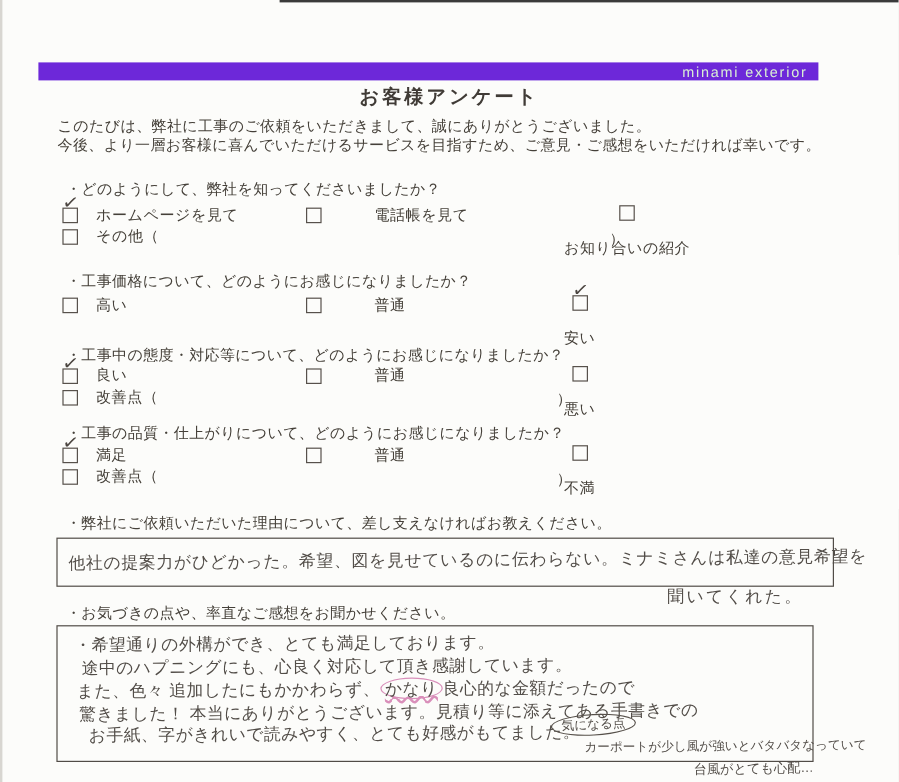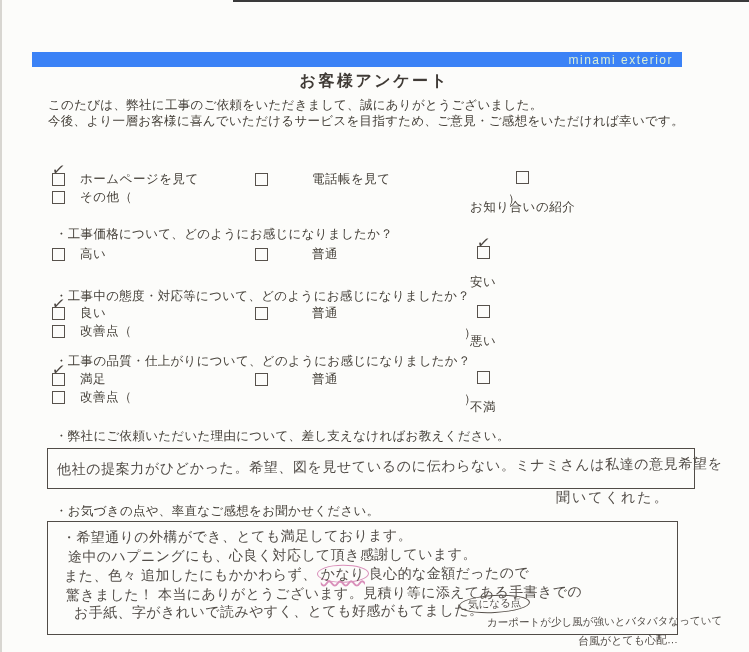--- a/index.html
+++ b/index.html
@@ -1,21 +1,21 @@
 <!DOCTYPE html>
 <html><head>
 <meta charset="utf-8">
 <style>
   html,body{margin:0;padding:0;background:#e9e9e7;}
   .page{position:relative;width:749px;height:652px;background:#fcfcfa;overflow:hidden;
         font-family:"Liberation Sans","DejaVu Sans",sans-serif;color:#454039;}
   .topline{position:absolute;top:0;left:233px;width:516px;height:2px;background:#3a3a3a;}
   .edgeline{position:absolute;top:0;left:0;width:2px;height:652px;background:#d8d6d1;}
 
-  .bar{position:absolute;left:32px;top:52px;width:650px;height:15px;background:#3b82f6;}
+  .bar{position:absolute;left:32px;top:52px;width:650px;height:15px;background:#6d28d9;}
   .logo{position:absolute;right:9px;top:1px;font-size:12px;letter-spacing:1.5px;color:#d9eed5;}
 
   .title{position:absolute;top:71px;left:0;width:100%;text-align:center;
          font-size:16px;font-weight:600;letter-spacing:2.5px;color:#403b36;}
 
   .pline{position:absolute;left:48px;font-size:12.5px;letter-spacing:0.3px;white-space:nowrap;}
   .qh{position:absolute;left:55px;font-size:12.5px;letter-spacing:0.3px;white-space:nowrap;}
 
   .optrow{position:absolute;left:52px;width:690px;height:18px;}
   .opt{position:absolute;top:0;display:inline-flex;align-items:center;gap:15px;}
@@ -55,20 +55,21 @@
 
   <div class="bar">
     <span class="logo">minami exterior</span>
   </div>
 
   <div class="title">お客様アンケート</div>
 
   <div class="pline" style="top:97px">このたびは、弊社に工事のご依頼をいただきまして、誠にありがとうございました。</div>
   <div class="pline" style="top:113px">今後、より一層お客様に喜んでいただけるサービスを目指すため、ご意見・ご感想をいただければ幸いです。</div>
 
+  <div class="qh" style="top:150px">・どのようにして、弊社を知ってくださいましたか？</div>
   <div class="optrow" style="top:171px">
     <span class="opt c1">
       <span class="cb checked">
           <span class="tick">✓</span>
         </span>
       <span class="lbl">ホームページを見て</span>
     </span>
     <span class="opt c2">
       <span class="cb"></span>
       <span class="lbl">電話帳を見て</span>

